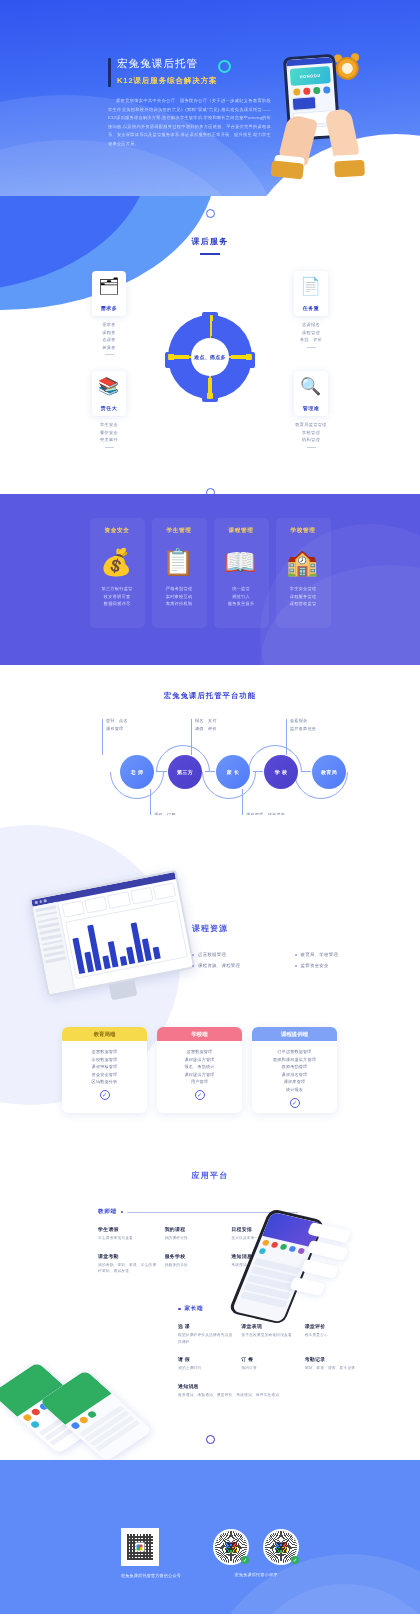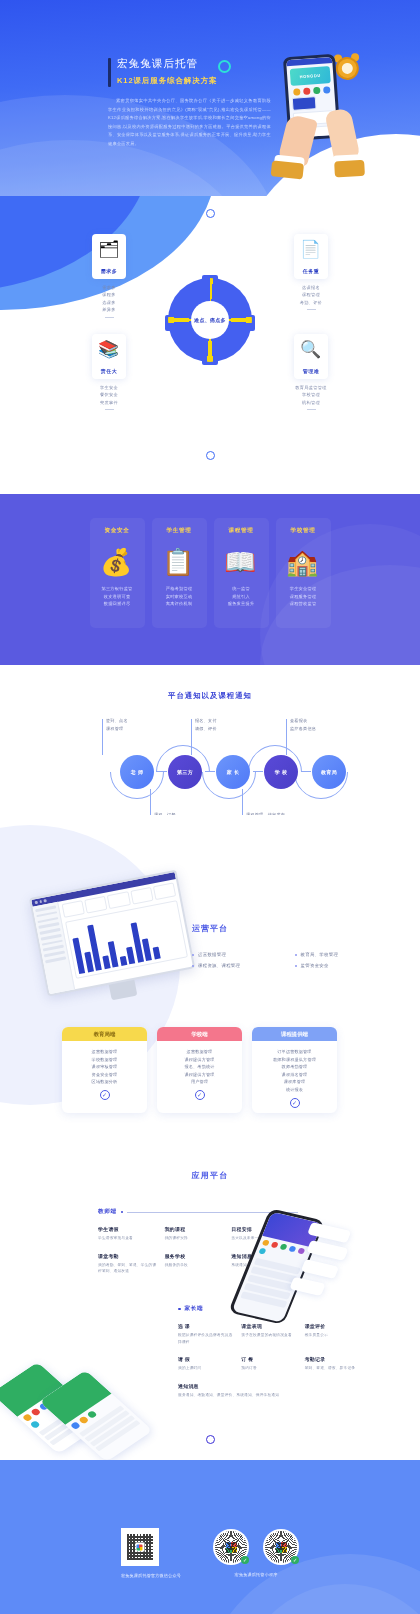--- a/index.html
+++ b/index.html
@@ -349,20 +349,24 @@
     </div>
     <div class="hero-white"></div>
   </section>
 
   <section class="sec-service">
     <div class="svc-blob"></div>
     <div class="svc-blob2"></div>
 
     <div style="position:relative;padding-top:13px">
       <div class="dot-ring"></div>
+      <div class="sec-head" style="margin-top:18px">
+        <div class="sec-title">课后服务</div>
+        <div class="sec-rule"></div>
+      </div>
     </div>
 
     <div class="quad">
       <div class="qcard tl">
         <span class="qico">🗂</span>
         <span class="qlabel">需求多</span>
       </div>
       <ul class="qlist tl">
         <li>需求多</li>
         <li>课程多</li>
@@ -463,21 +467,21 @@
         <ul class="plist">
           <li>学生安全管理</li>
           <li>课程服务管理</li>
           <li>课程营收监管</li>
         </ul>
       </div>
     </div>
   </section>
 
   <section class="sec-flow">
-    <div class="flow-title">平台通知以及课程通知</div>
+    <div class="flow-title">宏兔兔课后托管平台功能</div>
 
     <div class="flow-wrap">
 
       <div class="fleg" style="left:52px;top:-6px;height:36px"></div>
       <div class="ftext" style="left:56px;top:-8px">
         <li>签到、点名</li>
         <li>课程管理</li>
       </div>
       <div class="fleg" style="left:141px;top:-6px;height:36px"></div>
       <div class="ftext" style="left:145px;top:-8px">
@@ -572,21 +576,21 @@
                 <i style="height:22px"></i>
               <i style="height:12px"></i>
             </div>
           </div>
         </div>
       </div>
       <div class="tb-stand"></div>
     </div>
 
     <div class="ops-text">
-      <div class="ops-title">运营平台</div>
+      <div class="ops-title">课程资源</div>
       <ul class="ops-bullets">
         <li>运营数据管理</li>
         <li>教育局、学校管理</li>
         <li>课程资源、课程管理</li>
         <li>监管资金安全</li>
       </ul>
     </div>
 
     <div class="tri-cards">
       <div class="tcard">

